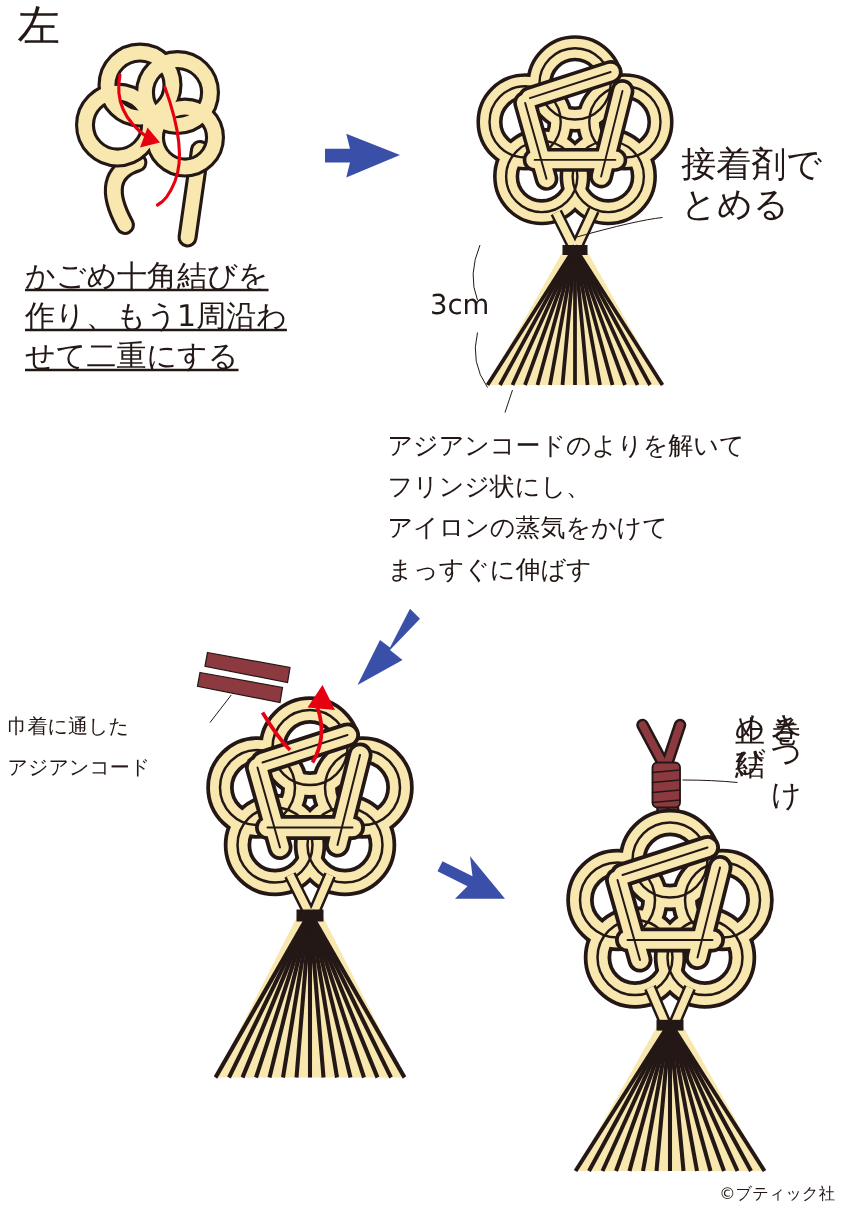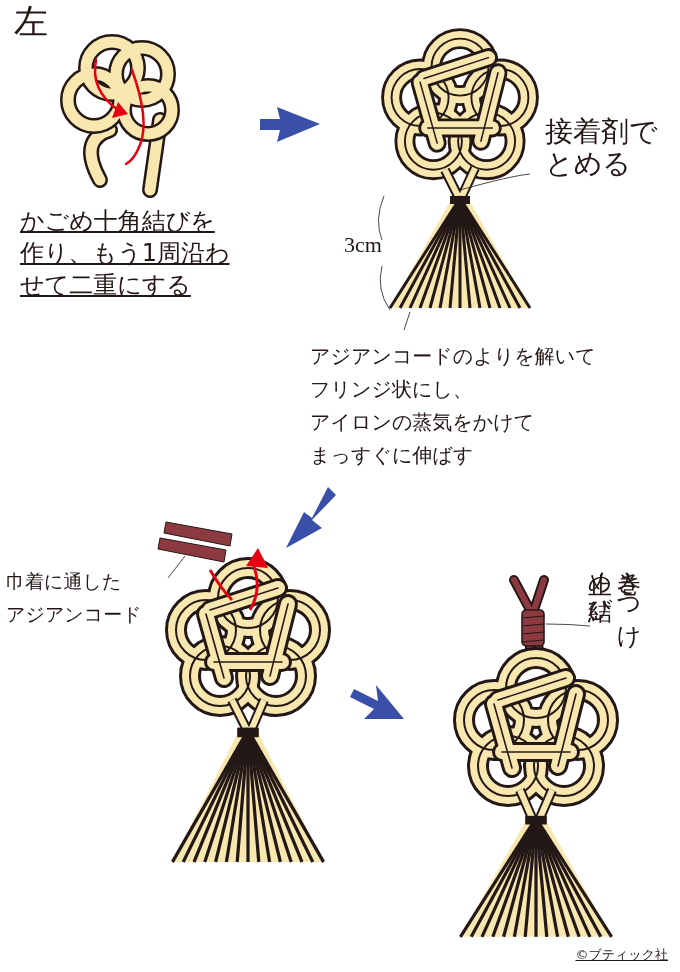--- a/index.html
+++ b/index.html
@@ -1,27 +1,27 @@
 <!DOCTYPE html>
 <html><head>
 <meta charset="utf-8">
 <style>
   html,body{margin:0;padding:0;background:#ffffff;}
   body{width:680px;height:972px;position:relative;overflow:hidden;font-family:"DejaVu Sans","Liberation Sans",sans-serif;color:#231815;}
   .txt{position:absolute;white-space:pre;line-height:1.17;}
   .heading{left:14px;top:2px;font-size:34px;}
   .step1{left:20px;top:205px;font-size:24px;line-height:32px;text-decoration:underline;}
   .glue{left:545px;top:116px;font-size:28px;line-height:32px;}
-  .dim{left:344px;top:232px;font-size:22px;font-family:Liberation Serif, serif;}
+  .dim{left:344px;top:232px;font-size:22px;}
   .step2{left:310px;top:340px;font-size:20px;line-height:33px;}
-  .cordlabel{left:6px;top:565px;font-size:19px;line-height:33px;font-family:Liberation Serif, serif;}
+  .cordlabel{left:6px;top:565px;font-size:16px;line-height:33px;font-family:Liberation Serif, serif;}
   .vert{position:absolute;font-size:24px;writing-mode:vertical-rl;line-height:30px;top:554px;}
   .vert1{left:614px;}
   .vert2{left:585px;}
-  .credit{right:12px;top:946px;font-size:13px;position:absolute;text-decoration:underline;}
+  .credit{right:12px;top:946px;font-size:13px;position:absolute;}
   svg{position:absolute;left:0;top:0;}
 </style>
 </head>
 <body>
 
 <svg width="680" height="972" viewBox="0 0 680 972">
   <defs>
     <g id="knot">
 
       <g fill="none" stroke-linecap="round">

